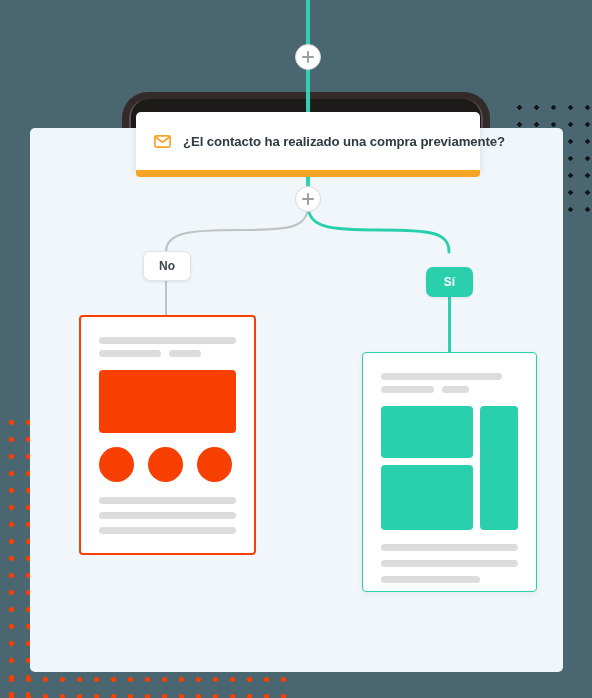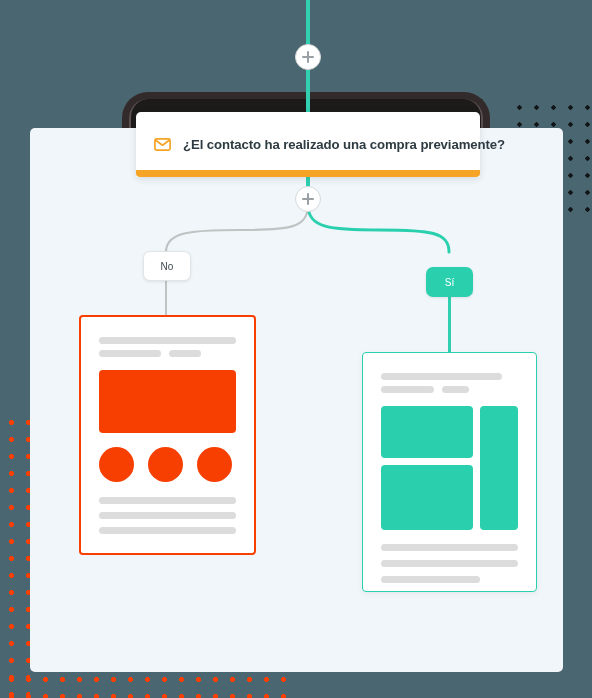--- a/index.html
+++ b/index.html
@@ -163,21 +163,21 @@
   }
   .plus-top { left: 295px; top: 44px; }
   .plus-mid { left: 295px; top: 186px; }
 
   
   .question-card {
     position: absolute;
     left: 136px;
     top: 112px;
     width: 344px;
-    height: 65px;
+    height: 58px;
     background: #ffffff;
     border-radius: 5px 5px 0 0;
     box-shadow: 0 2px 7px rgba(20,40,50,0.13);
     display: flex;
     align-items: center;
     padding: 0 18px;
     box-sizing: border-box;
   }
   .question-card .mail-icon {
     flex: 0 0 auto;
@@ -204,22 +204,22 @@
   }
 
   
   .chip {
     position: absolute;
     height: 30px;
     border-radius: 7px;
     display: flex;
     align-items: center;
     justify-content: center;
-    font-size: 10px;
-    font-weight: normal;
+    font-size: 12px;
+    font-weight: bold;
     box-sizing: border-box;
   }
   .chip-no {
     left: 143px;
     top: 251px;
     width: 48px;
     background: #ffffff;
     border: 1px solid #e2e5e6;
     color: #3b474d;
     box-shadow: 0 1px 3px rgba(20,40,50,0.10);

